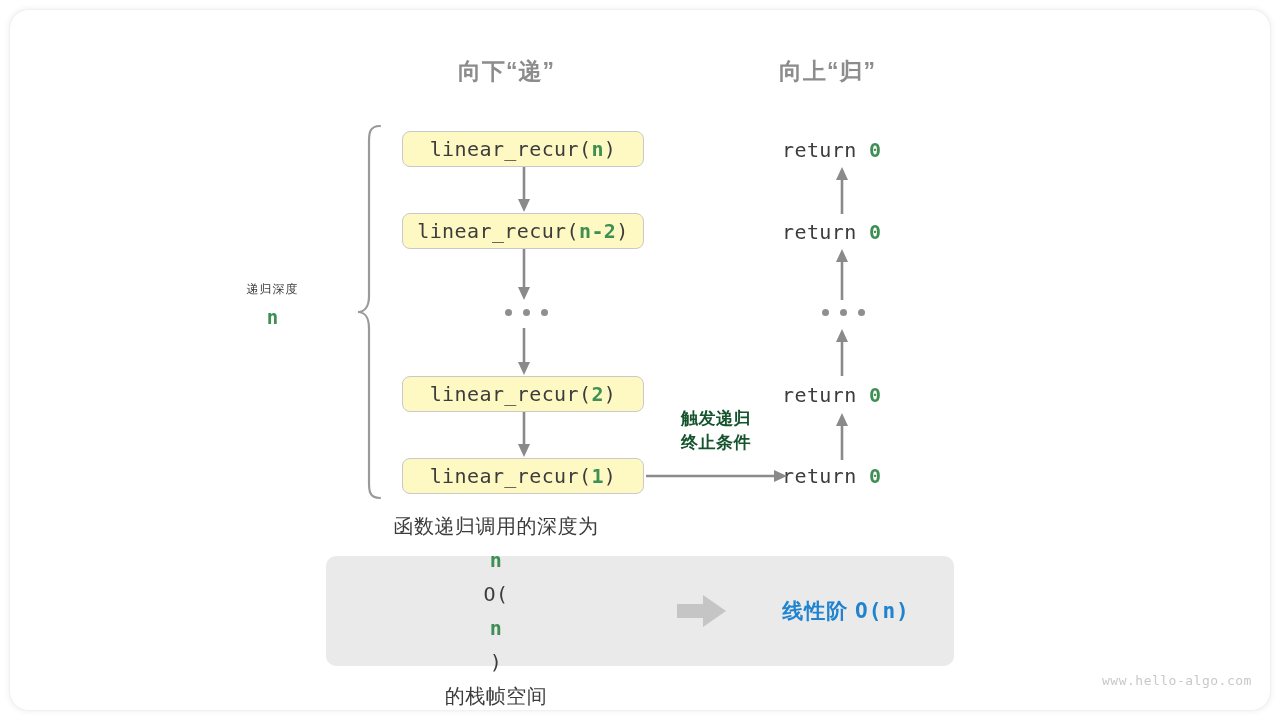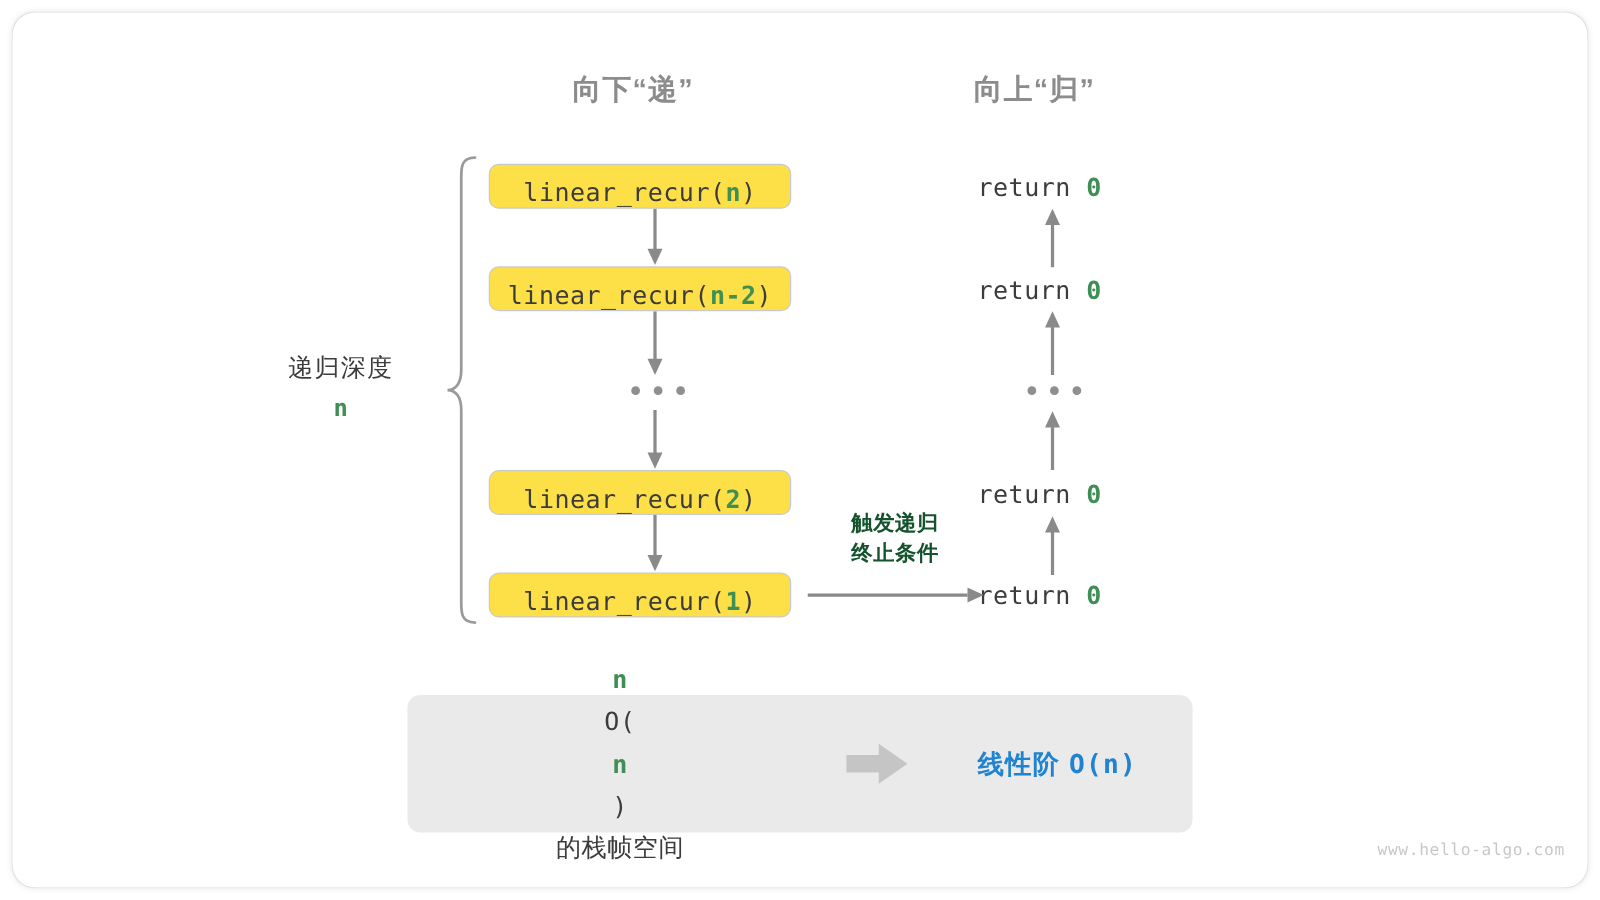--- a/index.html
+++ b/index.html
@@ -40,29 +40,29 @@
     color: #8c8c8c;
     letter-spacing: 1px;
     white-space: nowrap;
   }
   #head-down { left: 458px; top: 56px; }
   #head-up   { left: 779px; top: 56px; }
 
   
   .call-box {
     position: absolute;
-    left: 391px;
+    left: 402px;
     width: 242px;
     height: 36px;
     box-sizing: border-box;
-    background: #fde047;
+    background: #fef9c3;
     border: 1.3px solid #c9c9c9;
     border-radius: 8px;
     display: flex;
-    align-items: flex-end;
+    align-items: center;
     justify-content: center;
     font-family: "DejaVu Sans Mono", "Liberation Mono", monospace;
     font-size: 20px;
     color: #3c3c3c;
     letter-spacing: 0.4px;
     white-space: nowrap;
   }
   .call-box .arg { color: #3f8f54; font-weight: bold; }
 
   #box-0 { top: 131px; }
@@ -120,21 +120,21 @@
   
   #depth-label {
     position: absolute;
     left: 185px;
     top: 281px;
     width: 175px;
     text-align: center;
   }
   #depth-label .t1 {
     display: block;
-    font-size: 20px;
+    font-size: 12px;
     color: #3c3c3c;
     letter-spacing: 1px;
   }
   #depth-label .t2 {
     display: block;
     margin-top: 8px;
     font-family: "DejaVu Sans Mono", "Liberation Mono", monospace;
     font-size: 19px;
     font-weight: bold;
     color: #3f8f54;
@@ -356,20 +356,21 @@
   <div id="h-arrow">
     <svg width="142" height="20" viewBox="0 0 142 20">
       <line x1="0" y1="10" x2="128" y2="10" stroke="#8a8a8a" stroke-width="2.6"></line>
       <polygon points="141,10 128,4 128,16" fill="#8a8a8a"></polygon>
     </svg>
   </div>
 
   <div id="summary">
     <div id="sum-left">
       <span>
+          <span>函数递归调用的深度为 </span>
           <span class="mono-g">n</span>
         </span>
       <span>
           <span class="mono-d">O(</span>
           <span class="mono-g">n</span>
           <span class="mono-d">)</span>
           <span> 的栈帧空间</span>
         </span>
     </div>
 

